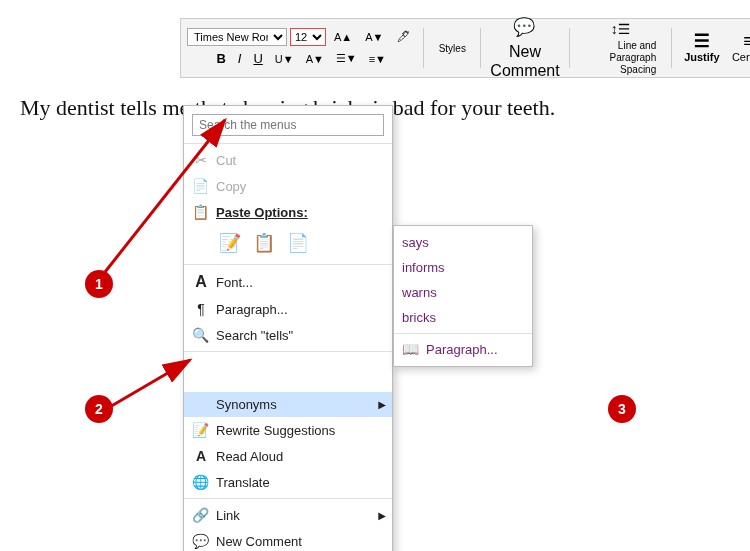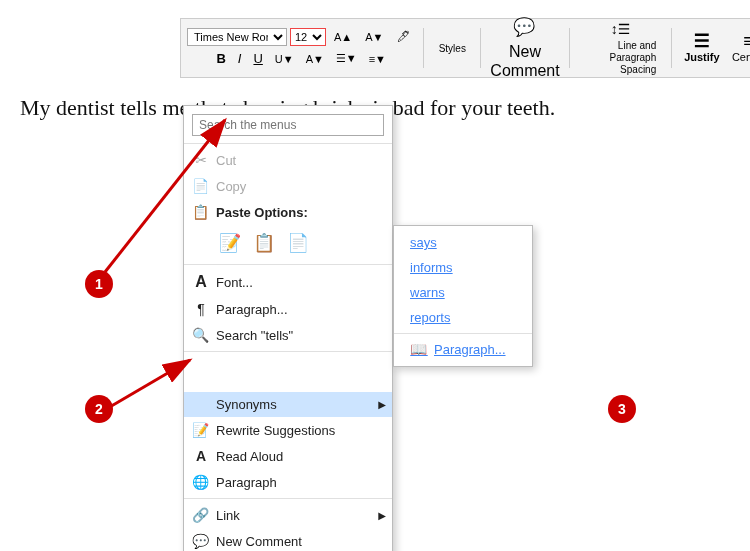--- a/index.html
+++ b/index.html
@@ -178,26 +178,25 @@
       width: 140px;
       background: white;
       border: 1px solid #bbb;
       box-shadow: 3px 3px 8px rgba(0,0,0,0.2);
       z-index: 11;
       padding: 4px 0;
     }
     .submenu-item {
       display: flex;
       align-items: center;
-      padding: 5px 16px;
+      padding: 5px 8px;
       cursor: pointer;
       font-size: 13px;
-      color: #3b82f6;
+      color: #701a75;
       gap: 6px;
-      text-decoration: underline;
     }
     .submenu-item.thesaurus {
       border-top: 1px solid #e0e0e0;
       margin-top: 3px;
       padding-top: 7px;
     }
 
     
     .anno-circle {
       position: absolute;
@@ -288,21 +287,21 @@
   <div class="menu-item disabled">
     <span class="menu-icon">✂</span>
     <span>Cut</span>
   </div>
   <div class="menu-item disabled">
     <span class="menu-icon">📄</span>
     <span>Copy</span>
   </div>
   <div class="menu-item">
     <span class="menu-icon" style="color:#c44;">📋</span>
-    <span style="font-weight:600;">Paste Options:</span>
+    <span style="font-weight:600;text-decoration:underline;">Paste Options:</span>
   </div>
   <div class="paste-icons">
     <span class="paste-icon-btn">📝</span>
     <span class="paste-icon-btn">📋</span>
     <span class="paste-icon-btn">📄</span>
   </div>
   <hr class="menu-divider">
   <div class="menu-item">
     <span class="menu-icon" style="font-weight:bold;font-size:16px;">A</span>
     <span>Font...</span>
@@ -324,21 +323,21 @@
   <div class="menu-item">
     <span class="menu-icon">📝</span>
     <span>Rewrite Suggestions</span>
   </div>
   <div class="menu-item">
     <span class="menu-icon" style="font-weight:bold;">A</span>
     <span>Read Aloud</span>
   </div>
   <div class="menu-item">
     <span class="menu-icon">🌐</span>
-    <span>Paragraph</span>
+    <span>Translate</span>
   </div>
   <hr class="menu-divider">
   <div class="menu-item">
     <span class="menu-icon">🔗</span>
     <span>Link</span>
     <span class="menu-arrow">▶</span>
   </div>
   <div class="menu-item">
     <span class="menu-icon">💬</span>
     <span>New Comment</span>
@@ -349,21 +348,21 @@
   <div class="submenu-item">
     <span>says</span>
   </div>
   <div class="submenu-item">
     <span>informs</span>
   </div>
   <div class="submenu-item">
     <span>warns</span>
   </div>
   <div class="submenu-item">
-    <span>reports</span>
+    <span>bricks</span>
   </div>
   <div class="submenu-item thesaurus">
     <span class="menu-icon">📖</span>
     <span>Paragraph...</span>
   </div>
 </div>
 
 <div class="anno-circle" style="left: 85px; top: 270px;">
   <span>1</span>
 </div>

